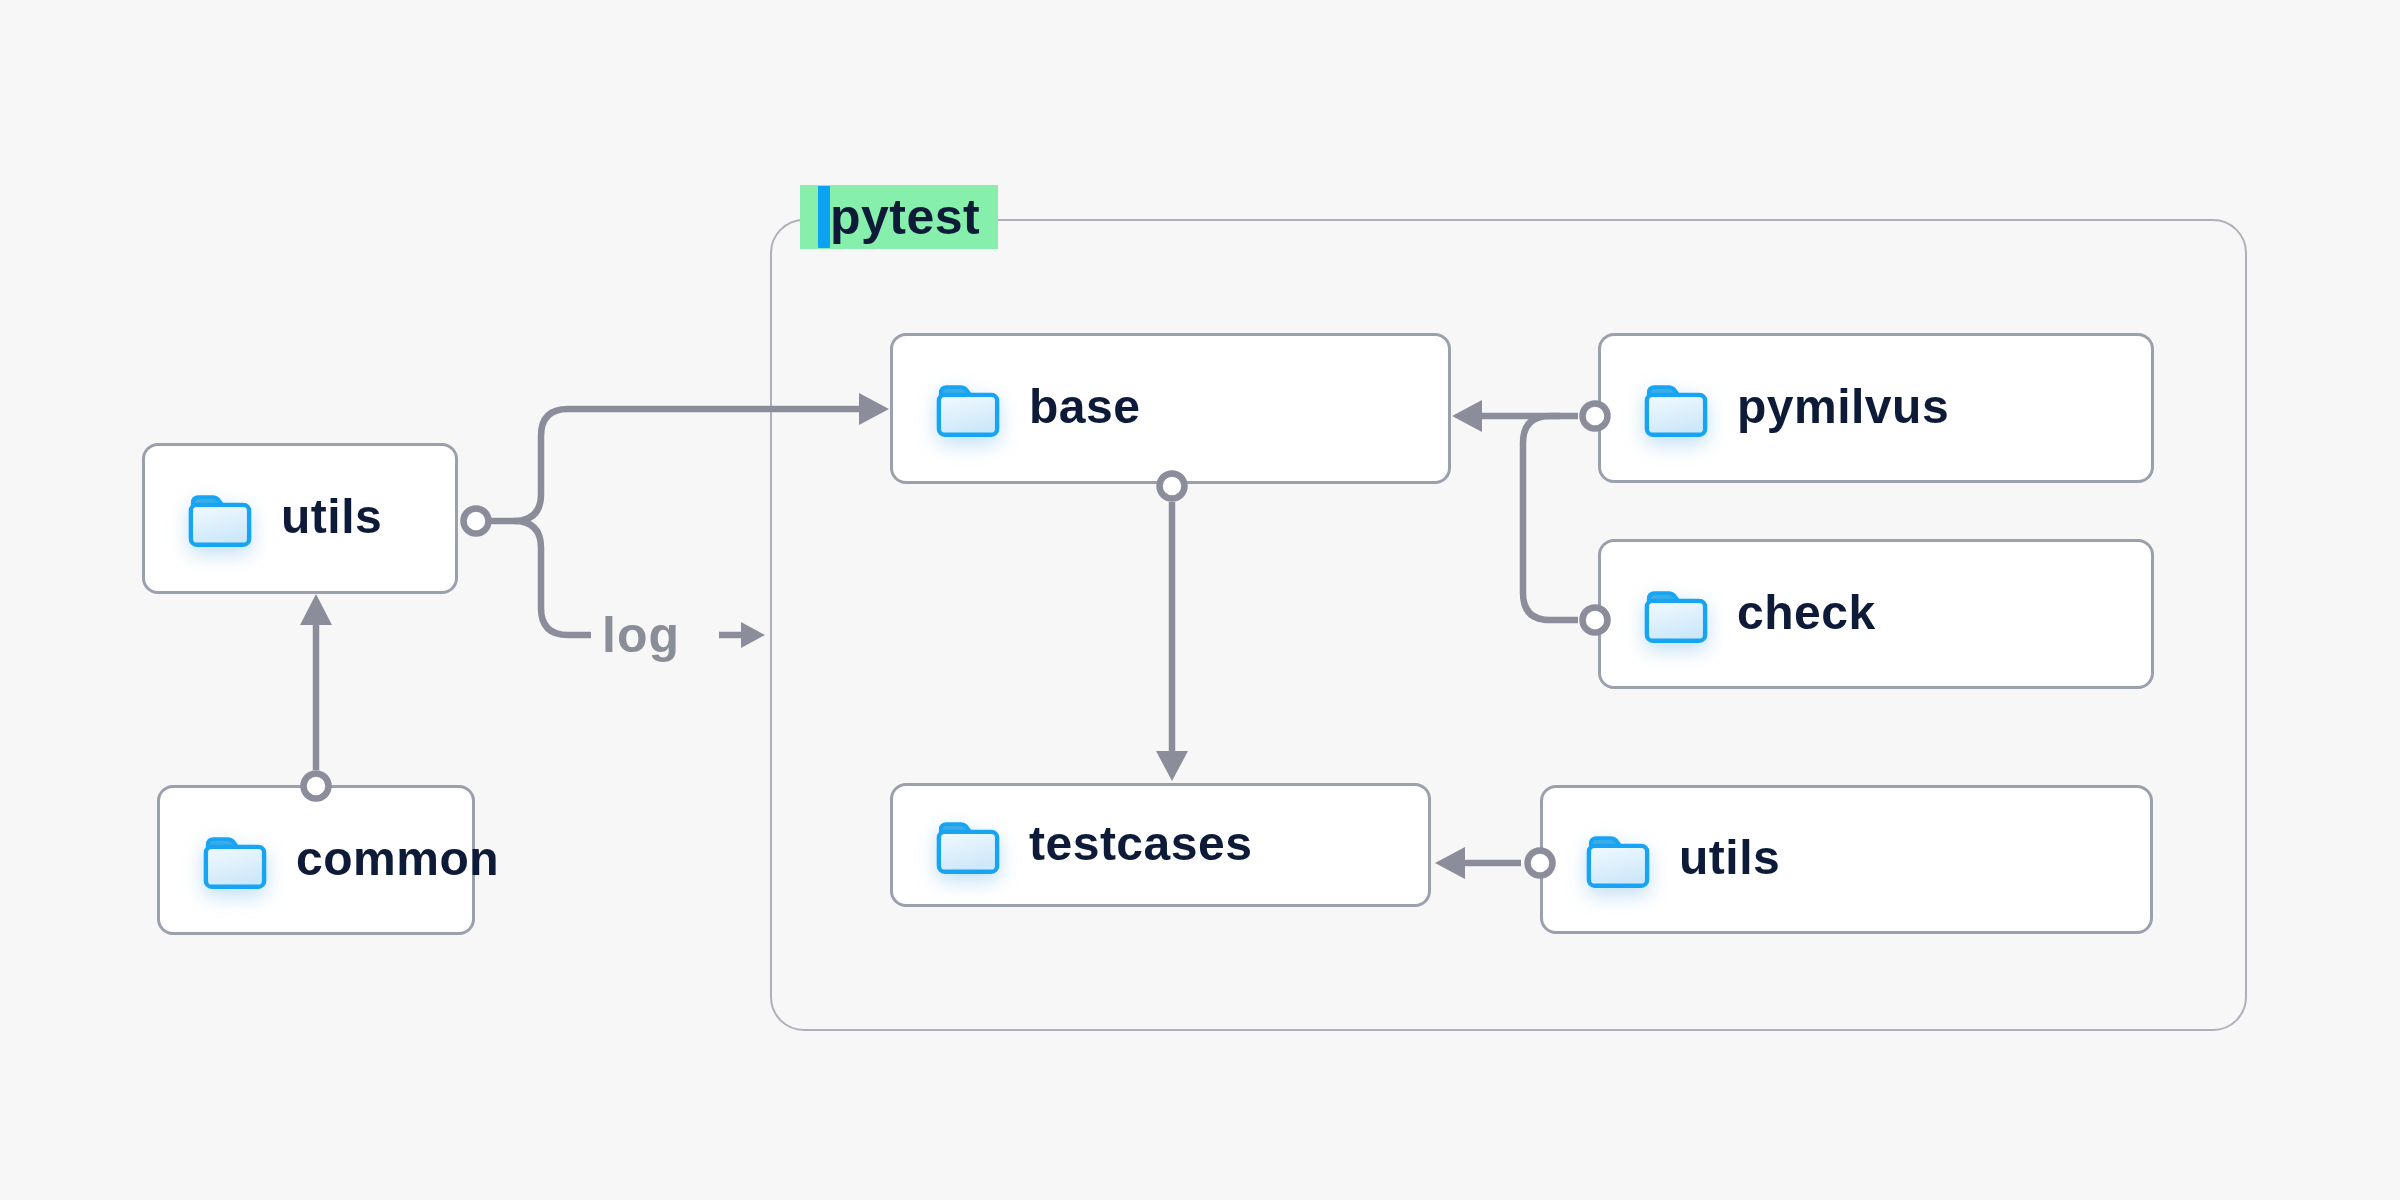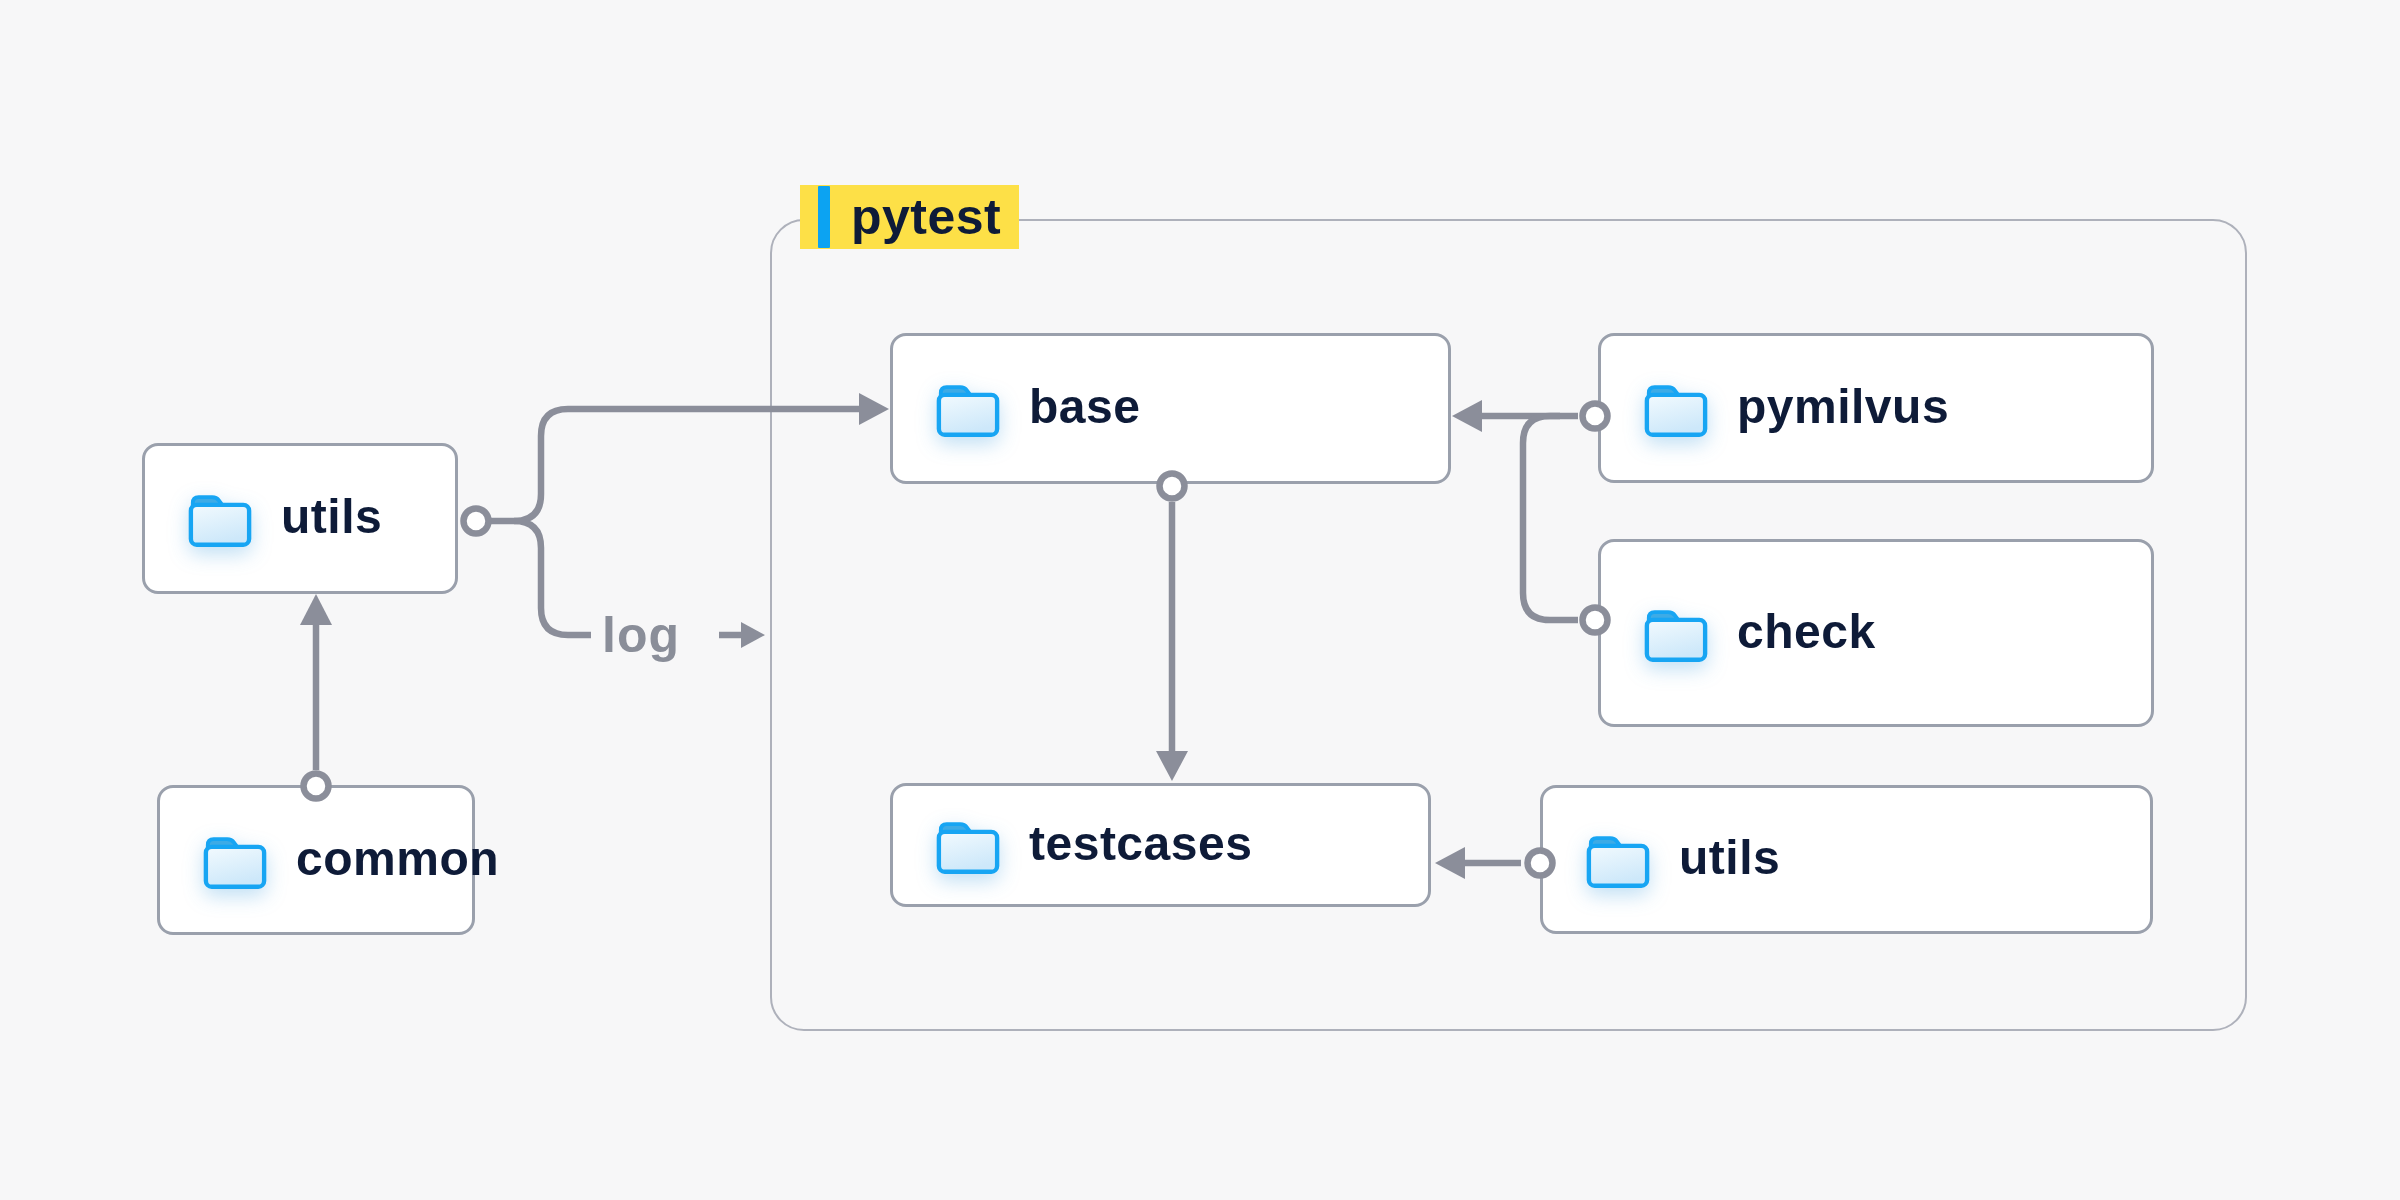--- a/index.html
+++ b/index.html
@@ -19,23 +19,22 @@
     border: 2.5px solid #aeb1bb;
     border-radius: 34px;
     box-sizing: border-box;
     background: transparent;
   }
   .group-label {
     position: absolute;
     left: 800px; top: 185px;
     height: 64px;
     display: flex; align-items: center;
-    gap: 21px;
     padding: 0 18px;
-    background: #fde047;
+    background: #86efac;
     z-index: 3;
     text-align: center;
   }
   .accent-bar {
     width: 12px; height: 62px;
     background: #0ca3f2;
     border-radius: 1px;
     flex: 0 0 auto;
   }
   .group-label .glabel {
@@ -69,21 +68,21 @@
     transform: translateY(-2px);
   }
   .folder { display: flex; flex: 0 0 auto; }
   .folder svg { filter: drop-shadow(0 7px 10px rgba(30,140,215,0.28)); }
 
   #n-utils     { left: 142px;  top: 443px; width: 316px; height: 151px; }
   #n-config    { left: 157px;  top: 785px; width: 318px; height: 150px; }
   #n-base      { left: 890px;  top: 333px; width: 561px; height: 151px; }
   #n-testcases { left: 890px;  top: 783px; width: 541px; height: 124px; }
   #n-pymilvus  { left: 1598px; top: 333px; width: 556px; height: 150px; }
-  #n-check     { left: 1598px; top: 539px; width: 556px; height: 188px; }
+  #n-check     { left: 1598px; top: 539px; width: 556px; height: 150px; }
   #n-common    { left: 1540px; top: 785px; width: 613px; height: 149px; }
 
   
   .overlay {
     position: absolute;
     left: 0; top: 0;
     z-index: 4;
     pointer-events: none;
   }
   .overlay path.ln {

